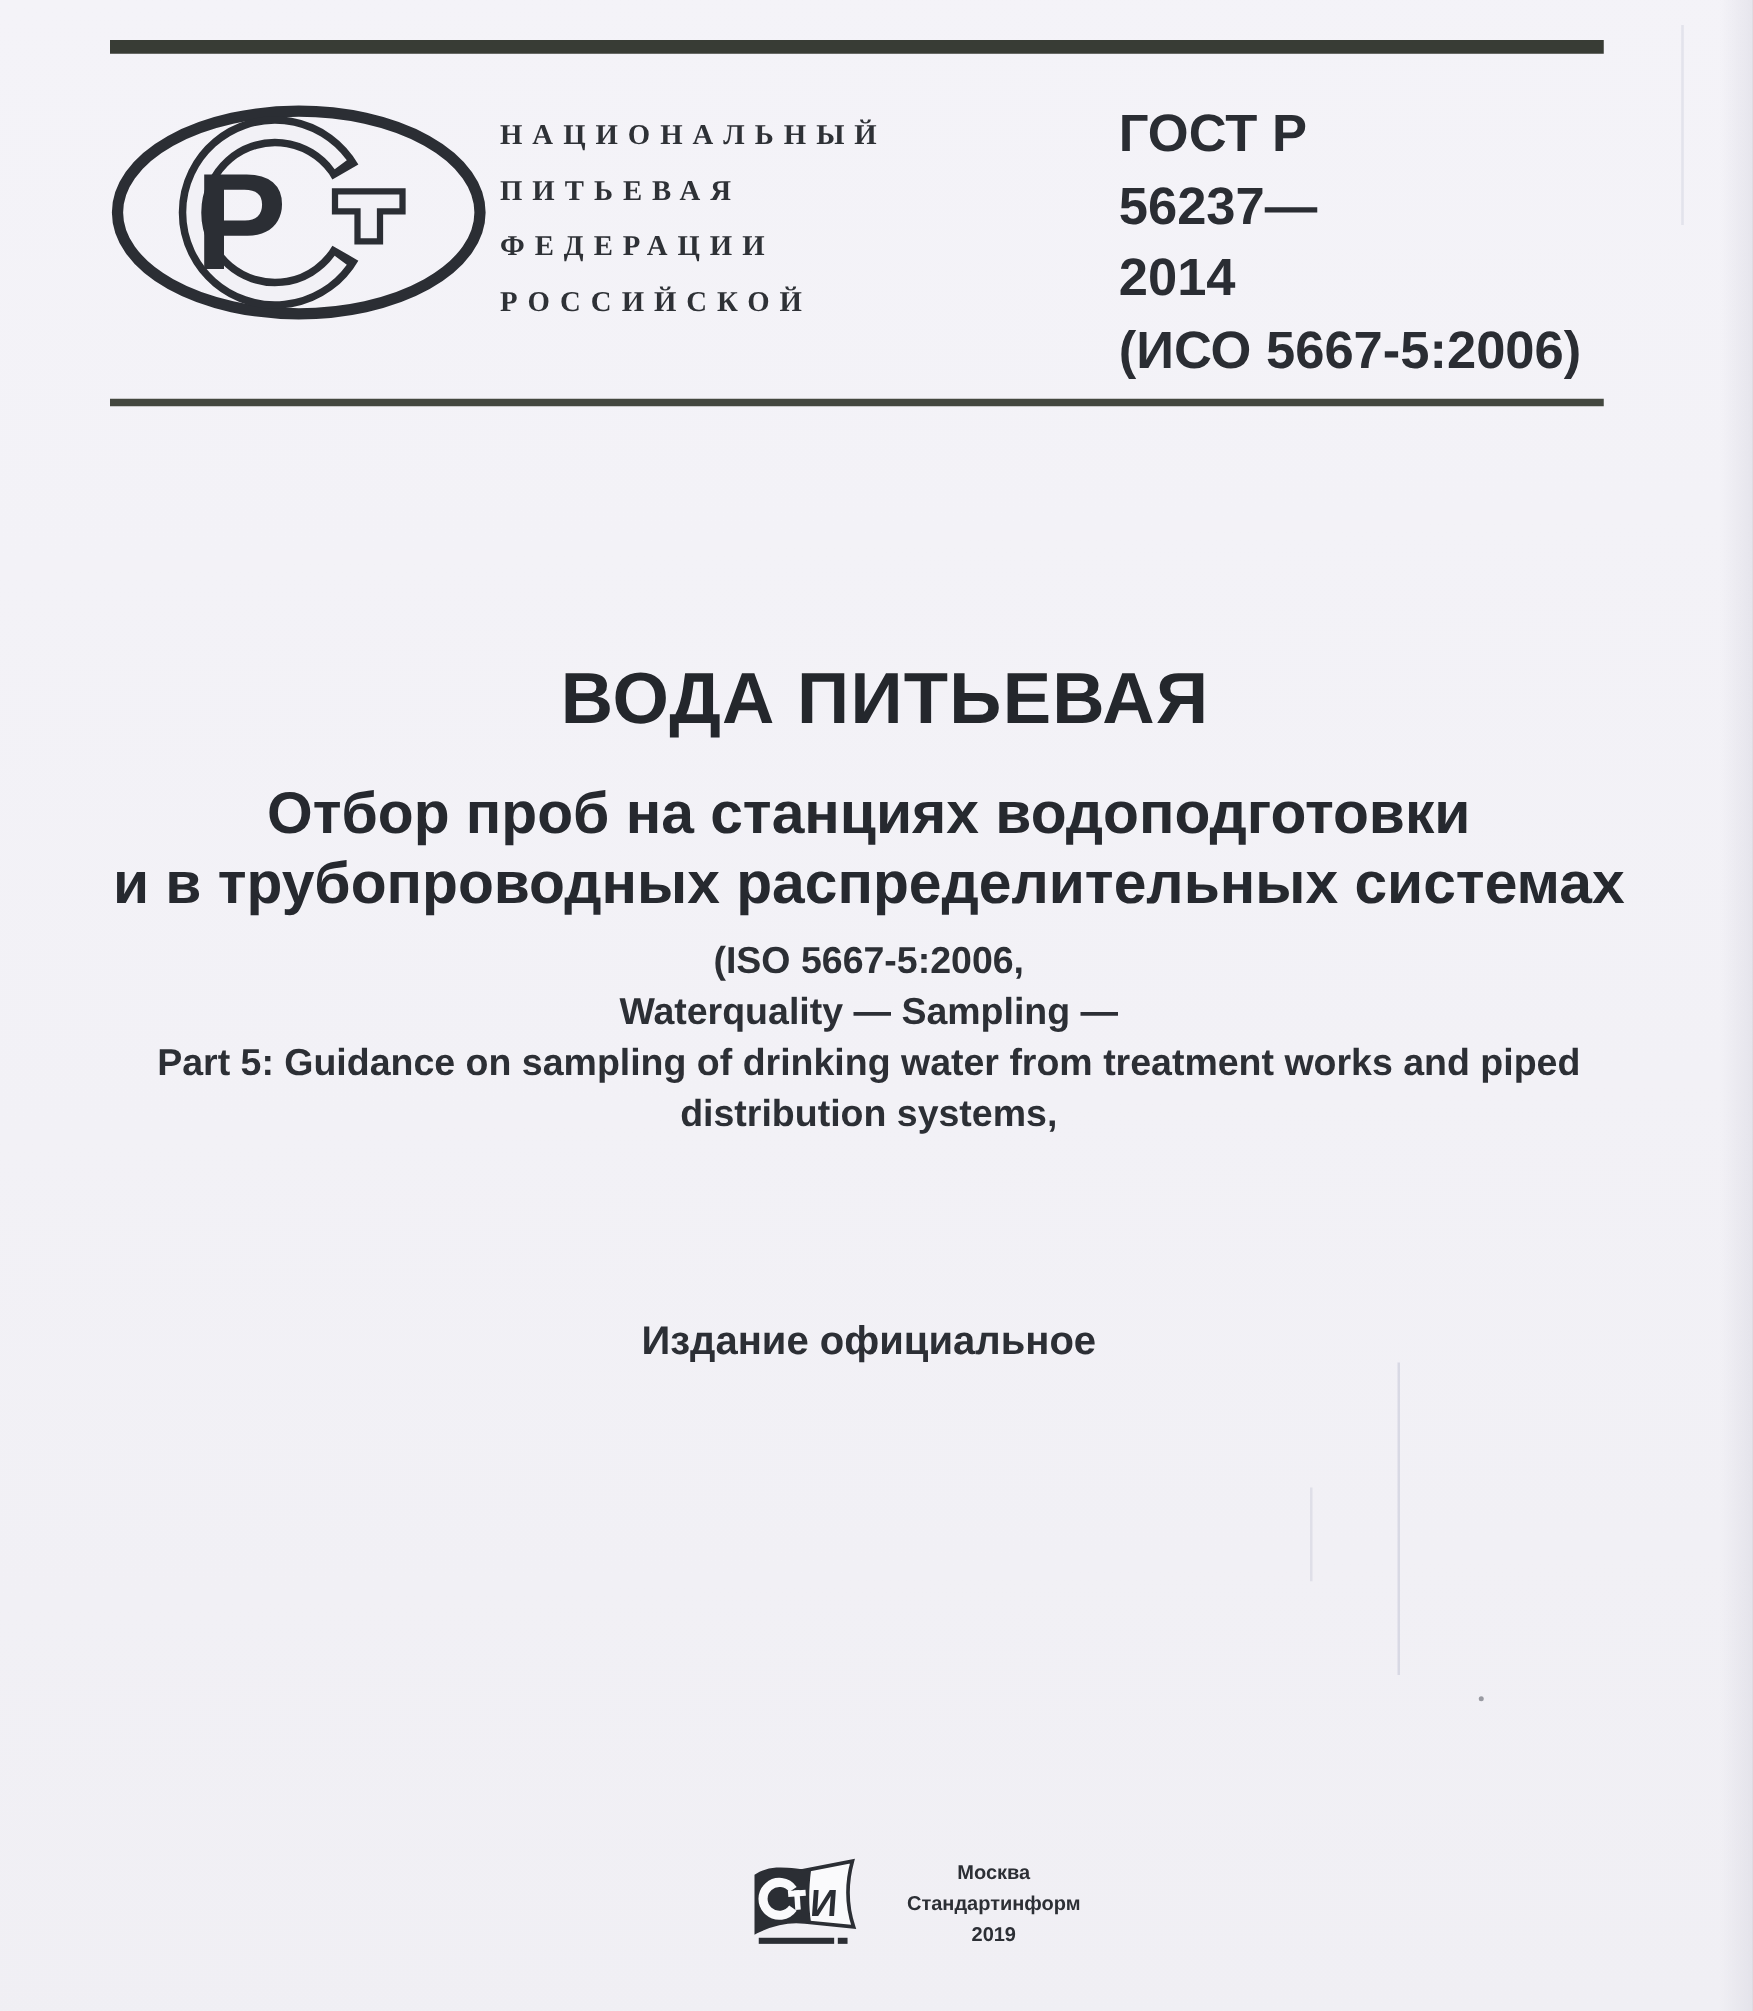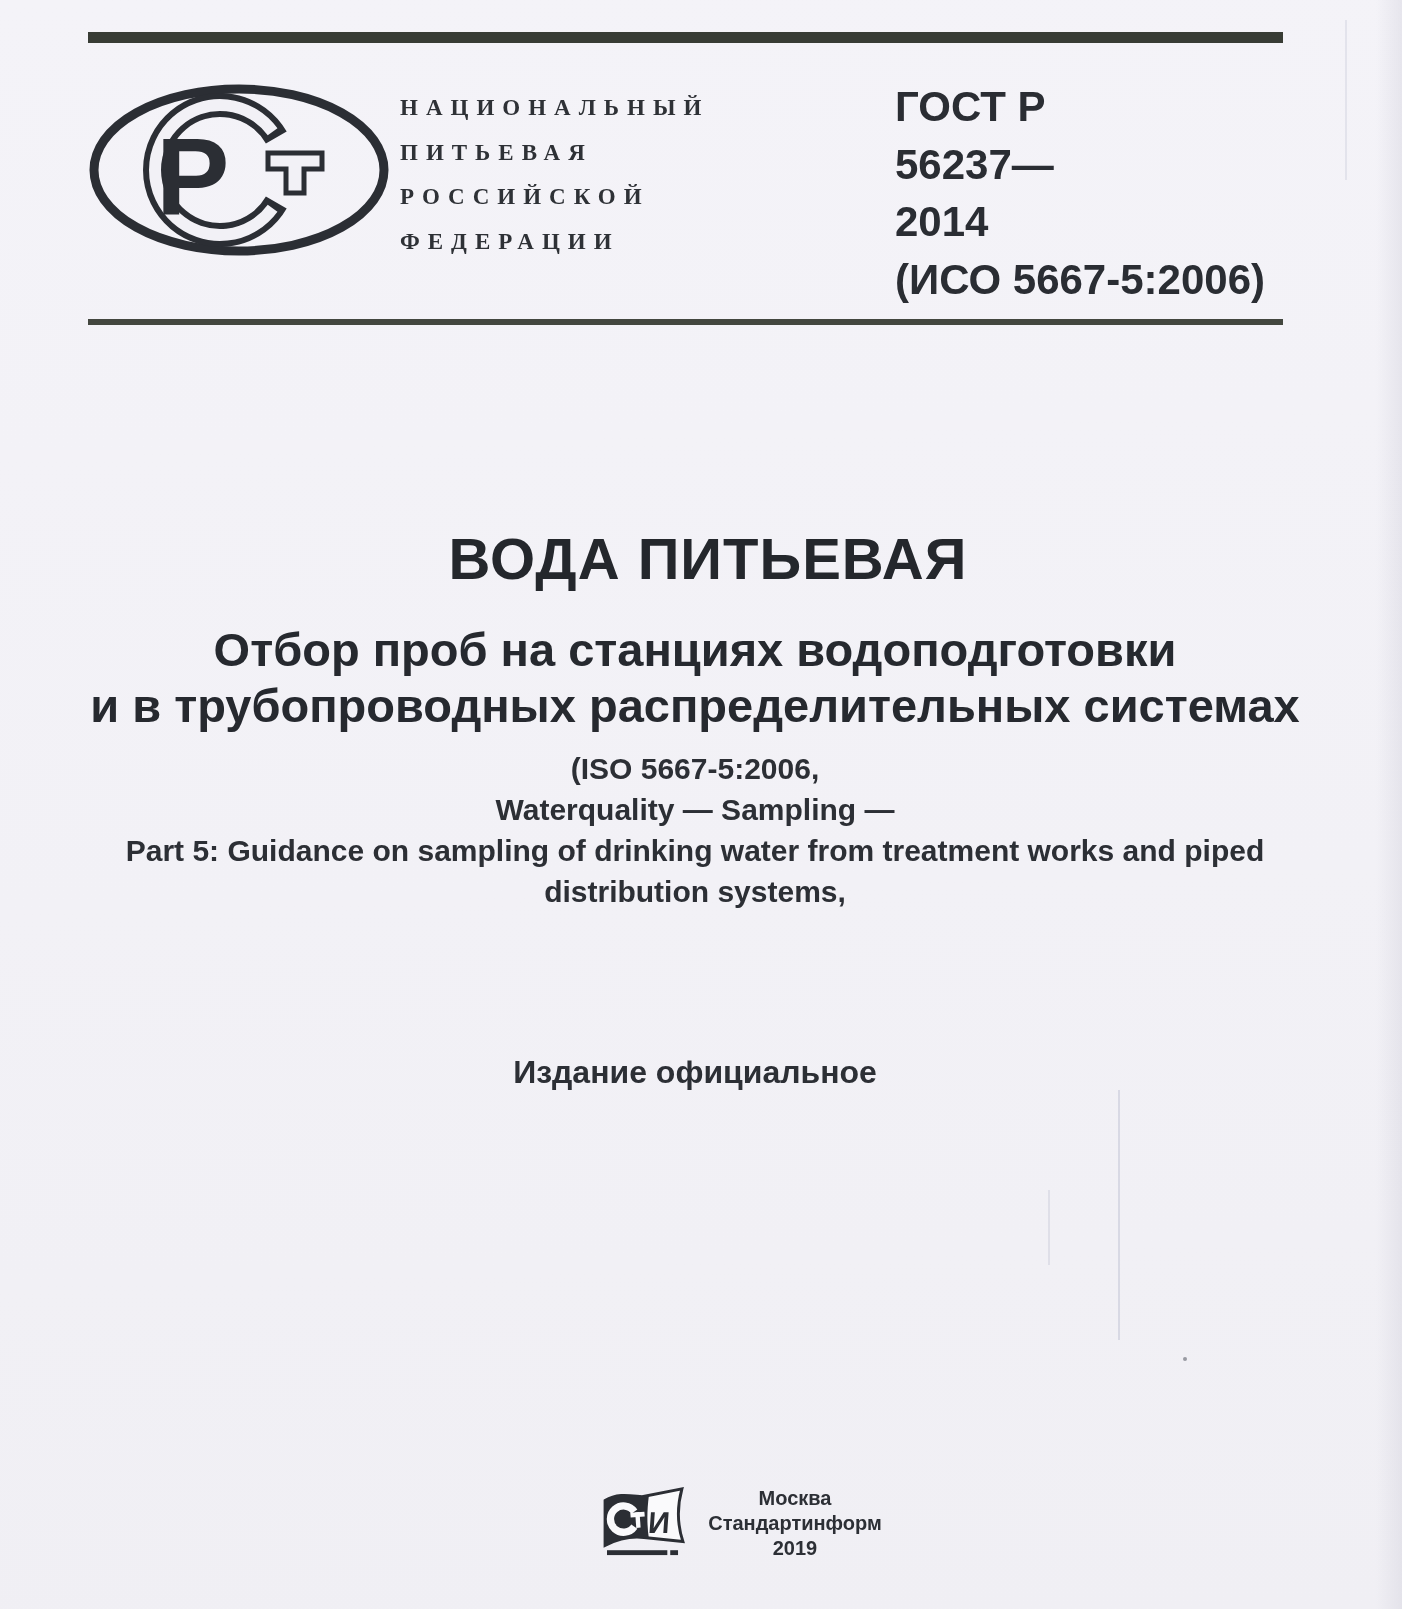--- a/index.html
+++ b/index.html
@@ -31,21 +31,21 @@
 
   .main-col{position:absolute;left:88px;width:1214px;text-align:center;}
   .doc-title{top:512px;font-size:58px;font-weight:bold;color:#24272c;letter-spacing:1px;margin:13px;}
   .doc-subtitle{top:622px;font-size:47px;font-weight:bold;line-height:56px;color:#26292f;}
   .iso-ref{top:748px;font-size:30px;font-weight:bold;line-height:41px;color:#2c2f35;}
   .edition{top:1054px;font-size:32px;font-weight:bold;color:#2c2f35;}
 
   .imprint-logo{position:absolute;left:597px;top:1486px;}
   .imprint-text{
     position:absolute;left:680px;top:1486px;width:230px;
-    text-align:center;font-size:20px;font-weight:bold;line-height:25px;color:#2c2f35;
+    text-align:center;font-size:16px;font-weight:bold;line-height:25px;color:#2c2f35;
   }
 
   
   .streak{position:absolute;background:rgba(186,188,208,0.45);}
   .streak-1{left:1118px;top:1090px;width:2px;height:250px;}
   .streak-2{left:1048px;top:1190px;width:2px;height:75px;background:rgba(190,192,210,0.35);}
   .streak-3{left:1345px;top:20px;width:2px;height:160px;background:rgba(190,192,210,0.30);}
   .speck{position:absolute;width:4px;height:4px;border-radius:50%;background:rgba(80,84,92,0.55);}
   .speck-1{left:1183px;top:1357px;}
   .edge-shade{
@@ -67,22 +67,22 @@
     <path d="M184.6 48.8 A65 65 0 1 0 184.6 125.2" fill="none" stroke="#f2f1f6" stroke-width="12"></path>
 
     <text x="68" y="132" font-family="&quot;Liberation Sans&quot;,&quot;DejaVu Sans&quot;,sans-serif" font-size="110" font-weight="bold" fill="#2b2e34">Р</text>
 
     <path d="M180 70 H234 V86 H216 V110 H198 V86 H180 Z" fill="#f2f1f6" stroke="#2b2e34" stroke-width="5"></path>
   </svg>
 
   <div class="org-label">
     <div>НАЦИОНАЛЬНЫЙ</div>
     <div>ПИТЬЕВАЯ</div>
+    <div>ФЕДЕРАЦИИ</div>
     <div>РОССИЙСКОЙ</div>
-    <div>ФЕДЕРАЦИИ</div>
   </div>
 
   <div class="doc-code">
     <div>ГОСТ Р</div>
     <div>56237—</div>
     <div>2014</div>
     <div>(ИСО 5667-5:2006)</div>
   </div>
 
   <div class="rule rule-mid"></div>

